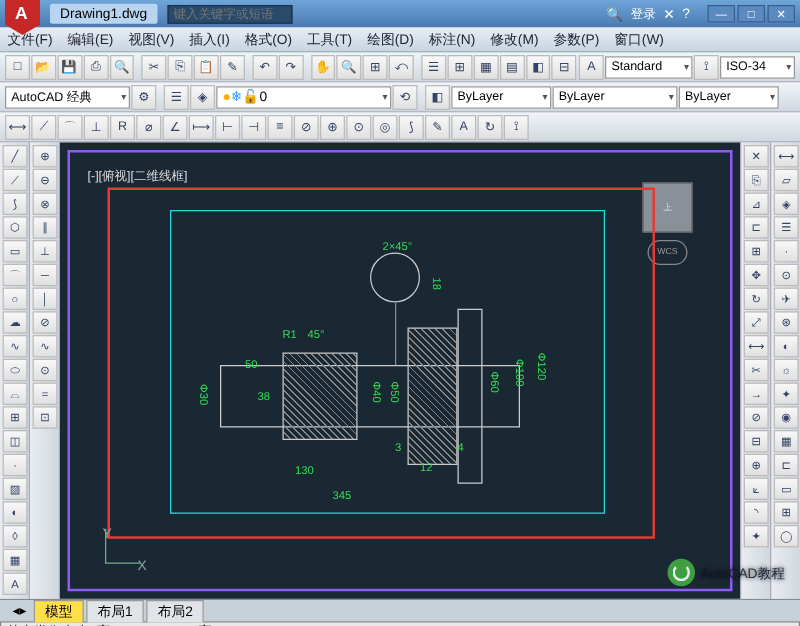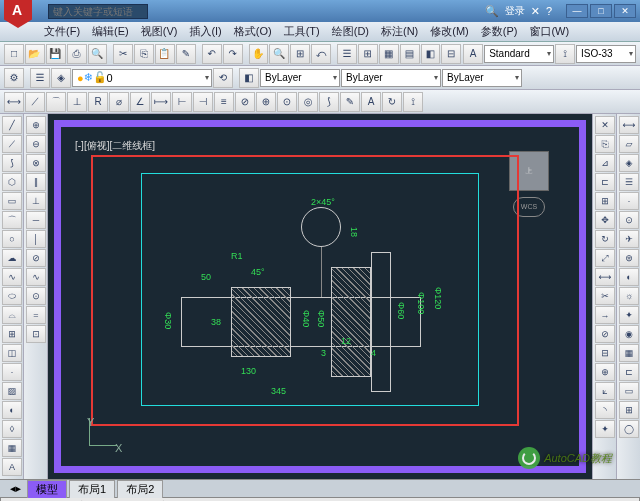--- a/index.html
+++ b/index.html
@@ -5,61 +5,62 @@
 *{margin:0;padding:0;box-sizing:border-box;font-family:"Microsoft YaHei",SimSun,sans-serif;font-size:11px}
 body{width:640px;height:501px;background:#d8e0e8;overflow:hidden;position:relative}
 .titlebar{height:22px;background:linear-gradient(#6fa5d8,#4a7ab0);display:flex;align-items:center;padding:0 4px;color:#fff}
 .app-icon{width:28px;height:28px;background:#c62828;position:relative;margin-right:8px;margin-top:6px;z-index:10;clip-path:polygon(0 0,100% 0,100% 70%,50% 100%,0 70%)}
 .app-icon::after{content:"A";position:absolute;top:2px;left:8px;font-size:14px;font-weight:bold;color:#fff}
 .title-tab{background:#b8d4f0;color:#000;padding:2px 8px;border-radius:2px;font-size:11px}
 .search-box{background:#2a4a6a;border:1px solid #1a3050;padding:1px 4px;margin-left:8px;color:#aac;font-size:10px;width:100px}
 .title-right{margin-left:auto;display:flex;gap:6px;align-items:center}
 .win-btns{display:flex;gap:2px;margin-left:8px}
 .win-btn{width:22px;height:14px;background:#5a8ac0;border:1px solid #3a6090;text-align:center;font-size:9px;line-height:12px;color:#fff}
-.menubar{height:20px;background:linear-gradient(#e8eef5,#c8d4e0);display:flex;align-items:flex-start;padding-left:38px;gap:0;border-bottom:1px solid #8aa}
+.menubar{height:20px;background:linear-gradient(#e8eef5,#c8d4e0);display:flex;align-items:flex-start;gap:0;border-bottom:1px solid #8aa}
 .menu-item{padding:2px 6px;color:#223;font-size:11px}
 .toolbar{height:24px;background:linear-gradient(#f0f4f8,#d0d8e0);display:flex;align-items:center;padding:0 4px;gap:1px;border-bottom:1px solid #aab}
 .tb-btn{width:20px;height:20px;background:linear-gradient(#f8f8f8,#e0e0e0);border:1px solid #bbb;display:flex;align-items:center;justify-content:center;font-size:10px;color:#346}
 .tb-sep{width:4px}
 .tb-combo{height:18px;background:#fff;border:1px solid #999;padding:0 14px 0 4px;font-size:10px;display:flex;align-items:center;position:relative;min-width:60px}
 .tb-combo::after{content:"▾";position:absolute;right:2px;font-size:8px;color:#555}
 .workspace{display:flex;height:365px}
 .vtoolbar{width:24px;background:linear-gradient(90deg,#e8ecf0,#d0d8e0);display:flex;flex-direction:column;gap:1px;padding:2px;border-right:1px solid #aab}
 .vtoolbar.right{border-right:none;border-left:1px solid #aab}
 .vtb-btn{width:20px;height:18px;background:linear-gradient(#f8f8f8,#e0e0e0);border:1px solid #bbb;font-size:9px;display:flex;align-items:center;justify-content:center;color:#346}
 .canvas-area{flex:1;background:#1a2833;position:relative;overflow:hidden}
-.canvas-inner{position:absolute;inset:6px;border:7px solid #8b5cf6}
+.canvas-inner{position:absolute;inset:6px;border:2px solid #8b5cf6}
 .vp-label{position:absolute;top:12px;left:14px;color:#ddd;font-size:10px}
 .frame-red{position:absolute;top:28px;left:30px;right:60px;bottom:40px;border:2px solid #e53935}
 .frame-cyan{position:absolute;top:46px;left:80px;right:100px;bottom:60px;border:1px solid #2dd}
 .nav-cube{position:absolute;top:24px;right:30px;width:40px;height:40px;background:#8a9098;border:1px solid #666;display:flex;align-items:center;justify-content:center;color:#ddd;font-size:7px}
 .nav-wheel{position:absolute;top:70px;right:34px;width:32px;height:20px;border:1px solid #888;border-radius:10px;color:#999;font-size:7px;text-align:center;line-height:18px}
 .ucs{position:absolute;bottom:20px;left:20px;color:#8a9;font-size:10px}
 .ucs .y{position:absolute;top:-30px;left:6px}
 .ucs .x{position:absolute;top:-4px;left:34px}
 .ucs-line-y{position:absolute;bottom:0;left:8px;width:1px;height:28px;background:#7a8}
 .ucs-line-x{position:absolute;bottom:0;left:8px;width:28px;height:1px;background:#7a8}
 .drawing{position:absolute;top:70px;left:110px;right:140px;bottom:80px}
 .dwg-line{position:absolute;background:#ddd}
 .dwg-dim{position:absolute;color:#3d5;font-size:9px}
 .dwg-shape{position:absolute;border:1px solid #ccc}
 .tabs{height:18px;background:#c8d0d8;display:flex;align-items:center;padding-left:40px;gap:2px;font-size:10px;border-top:1px solid #888}
 .tab{padding:1px 8px;background:#e0e4e8;border:1px solid #999;border-bottom:none}
-.tab.active{background:#8b5cf6}
+.tab.active{background:#fde047}
 .cmdarea{height:42px;background:#e8e8e8;border:1px solid #888;padding:2px 4px;font-size:10px;color:#222;font-family:SimSun,monospace}
 .cmdline{line-height:13px}
-.watermark{position:absolute;bottom:32px;right:28px;color:#4d7c0f;font-size:16px;font-style:italic;text-shadow:0 0 4px #000;opacity:.9;pointer-events:none}
+.watermark{position:absolute;bottom:32px;right:12px;color:#0f172a;font-size:16px;text-shadow:0 0 4px #000;opacity:.9;pointer-events:none}
 .wm-icon{display:inline-block;width:22px;height:22px;border-radius:50%;background:#4a4;vertical-align:middle;margin-right:4px;position:relative}
 .wm-icon::after{content:"";position:absolute;inset:4px;border:2px solid #fff;border-radius:50%;border-top-color:transparent}
 </style>
 </head>
 <body>
 
 <div class="titlebar">
   <div class="app-icon"></div>
+  <span class="title-tab">Drawing1.dwg</span>
   <input class="search-box" placeholder="键入关键字或短语" style="">
   <div class="title-right">
     <span style="font-size:11px">🔍</span>
     <span style="font-size:10px">登录</span>
     <span>✕</span>
     <span>?</span>
     <div class="win-btns">
       <div class="win-btn">—</div>
       <div class="win-btn">□</div>
       <div class="win-btn">✕</div>
@@ -104,24 +105,25 @@
   <div class="tb-btn">☰</div>
   <div class="tb-btn">⊞</div>
   <div class="tb-btn">▦</div>
   <div class="tb-btn">▤</div>
   <div class="tb-btn">◧</div>
   <div class="tb-btn">⊟</div>
   <div style="flex:1"></div>
   <div class="tb-btn">A</div>
   <div class="tb-combo" style="min-width:70px">Standard</div>
   <div class="tb-btn">⟟</div>
-  <div class="tb-combo" style="min-width:60px">ISO-33</div>
+  <div class="tb-combo" style="min-width:60px">ISO-34</div>
 </div>
 
 <div class="toolbar">
+  <div class="tb-combo" style="min-width:100px">AutoCAD 经典</div>
   <div class="tb-btn">⚙</div>
   <div class="tb-sep"></div>
   <div class="tb-btn">☰</div>
   <div class="tb-btn">◈</div>
   <div class="tb-combo" style="min-width:140px">
       <span style="color:#fa0">●</span> 
       <span style="color:#39f">❄</span> 
       <span>🔓</span> 
       <span>0</span>
     </div>
@@ -205,26 +207,26 @@
         <div class="dwg-shape" style="top:100px;left:10px;width:240px;height:50px"></div>
         <div class="dwg-shape" style="top:90px;left:60px;width:60px;height:70px;background:repeating-linear-gradient(45deg,transparent,transparent 3px,#888 3px,#888 4px)"></div>
         <div class="dwg-shape" style="top:70px;left:160px;width:40px;height:110px;background:repeating-linear-gradient(45deg,transparent,transparent 3px,#888 3px,#888 4px)"></div>
         <div class="dwg-shape" style="top:55px;left:200px;width:20px;height:140px"></div>
 
         <div class="dwg-shape" style="top:10px;left:130px;width:40px;height:40px;border-radius:50%"></div>
         <div class="dwg-line" style="top:50px;left:150px;width:1px;height:50px;background:#888"></div>
 
         <div class="dwg-dim" style="bottom:-10px;left:100px">345</div>
         <div class="dwg-dim" style="bottom:10px;left:70px">130</div>
-        <div class="dwg-dim" style="top:75px;left:30px">50</div>
+        <div class="dwg-dim" style="top:94px;left:30px">50</div>
         <div class="dwg-dim" style="top:120px;left:40px">38</div>
         <div class="dwg-dim" style="bottom:28px;left:150px">3</div>
-        <div class="dwg-dim" style="bottom:40px;left:170px">12</div>
+        <div class="dwg-dim" style="bottom:12px;left:170px">12</div>
         <div class="dwg-dim" style="bottom:28px;left:200px">4</div>
-        <div class="dwg-dim" style="top:54px;left:60px">R1</div>
+        <div class="dwg-dim" style="top:70px;left:60px">R1</div>
         <div class="dwg-dim" style="top:70px;left:80px">45°</div>
         <div class="dwg-dim" style="top:115px;left:-8px;writing-mode:vertical-rl">Φ30</div>
         <div class="dwg-dim" style="top:113px;left:130px;writing-mode:vertical-rl">Φ40</div>
         <div class="dwg-dim" style="top:113px;left:145px;writing-mode:vertical-rl">Φ50</div>
         <div class="dwg-dim" style="top:105px;left:225px;writing-mode:vertical-rl">Φ60</div>
         <div class="dwg-dim" style="top:95px;left:245px;writing-mode:vertical-rl">Φ100</div>
         <div class="dwg-dim" style="top:90px;left:262px;writing-mode:vertical-rl">Φ120</div>
         <div class="dwg-dim" style="top:0px;left:140px">2×45°</div>
         <div class="dwg-dim" style="top:30px;left:178px;writing-mode:vertical-rl">18</div>
       </div>

